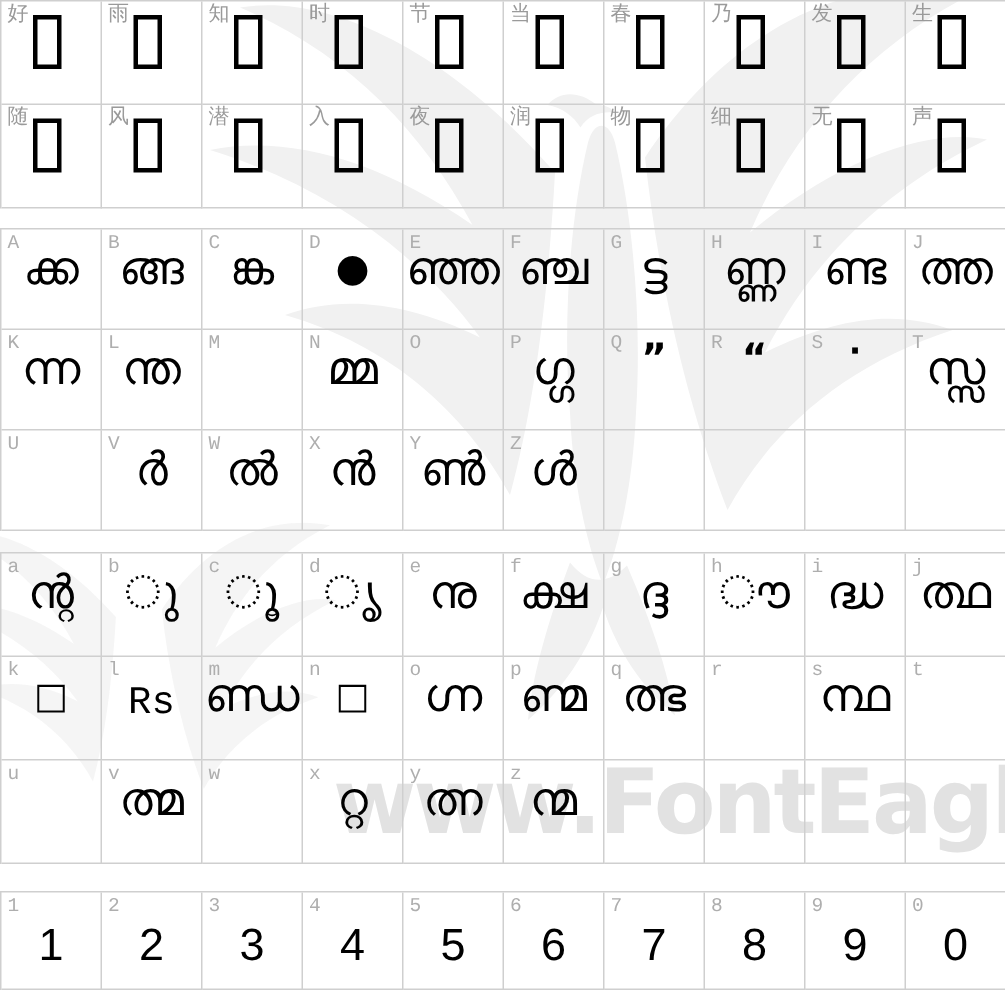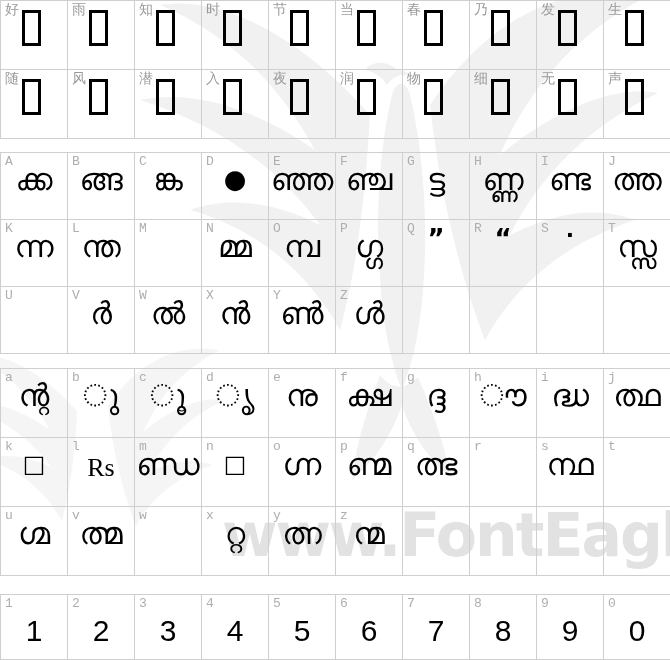--- a/index.html
+++ b/index.html
@@ -40,21 +40,21 @@
   }
   .glyph{
     position:absolute;left:0;right:0;top:6px;text-align:center;
     font-family:"DejaVu Sans",sans-serif;
     font-size:31px;line-height:40px;color:#000;
   }
   .glyph.quote{font-size:26px;font-weight:bold;top:2px;line-height:34px;}
   .glyph.dot{font-size:22px;font-weight:bold;top:0;line-height:30px;}
   .glyph.bullet{font-size:26px;top:6px;}
   .glyph.box{font-size:24px;top:6px;}
-  .glyph.latin{font-family:Liberation Serif, serif;font-size:26px;top:10px;}
+  .glyph.latin{font-family:Liberation Mono, monospace;font-size:26px;top:10px;}
   .glyph.digit{
     font-family:"Liberation Sans",sans-serif;font-weight:500;
     font-size:30px;top:16px;
   }
   #cjk-block .cell{height:69px;}
   #cjk-block{top:0;}
   #upper-block .cell{height:67px;}
   #upper-block{top:152px;}
   #lower-block .cell{height:69px;}
   #lower-block{top:368px;}
@@ -220,21 +220,20 @@
     </div>
     <div class="cell">
       <span class="lbl">M</span>
     </div>
     <div class="cell">
       <span class="lbl">N</span>
       <span class="glyph">മ്മ</span>
     </div>
     <div class="cell">
       <span class="lbl">O</span>
-      <span class="glyph">മ്പ</span>
     </div>
     <div class="cell">
       <span class="lbl">P</span>
       <span class="glyph">ഗ്ഗ</span>
     </div>
     <div class="cell">
       <span class="lbl">Q</span>
       <span class="glyph quote">”</span>
     </div>
     <div class="cell">
@@ -351,21 +350,20 @@
     </div>
     <div class="cell">
       <span class="lbl">s</span>
       <span class="glyph">ന്ഥ</span>
     </div>
     <div class="cell">
       <span class="lbl">t</span>
     </div>
     <div class="cell">
       <span class="lbl">u</span>
-      <span class="glyph">ഗ്മ</span>
     </div>
     <div class="cell">
       <span class="lbl">v</span>
       <span class="glyph">ത്മ</span>
     </div>
     <div class="cell">
       <span class="lbl">w</span>
     </div>
     <div class="cell">
       <span class="lbl">x</span>

